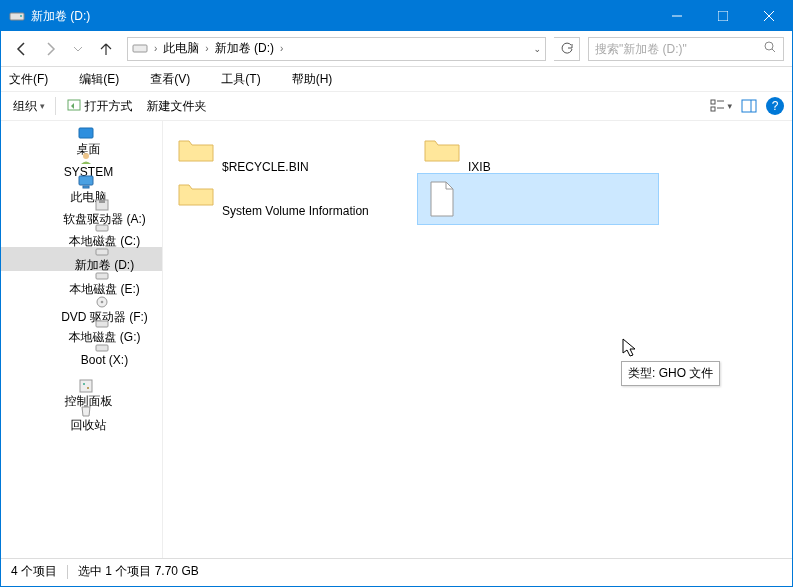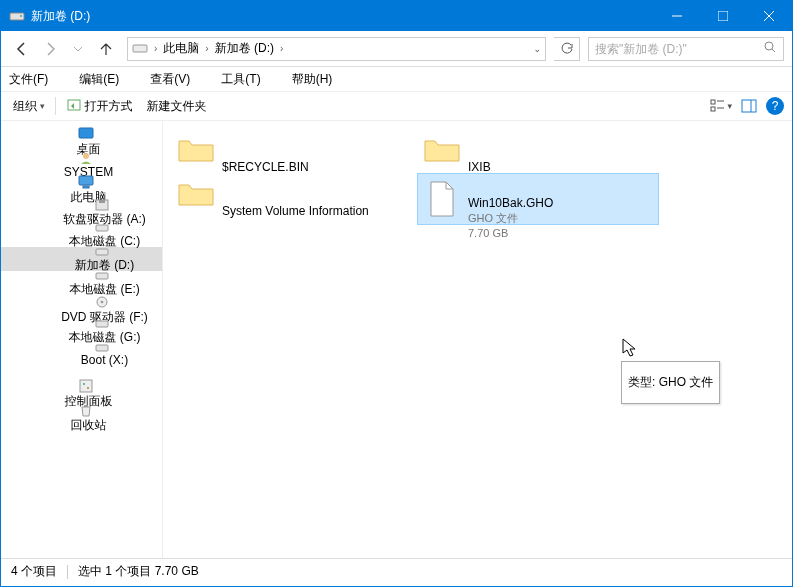--- a/index.html
+++ b/index.html
@@ -48,21 +48,21 @@
 
 .content { flex: 1; position: relative; padding: 8px; }
 .filelist { display: flex; flex-wrap: wrap; gap: 4px; align-content: flex-start; }
 .fileitem { width: 242px; height: 52px; display: flex; align-items: center; padding: 4px; border: 1px solid transparent; }
 .fileitem.thin { height: 40px; align-items: center; }
 .fileitem.selected { background: #cce8ff; border: 1px solid #99d1ff; }
 .fileitem .fico { width: 40px; height: 40px; margin-right: 6px; display: flex; align-items: center; justify-content: center; }
 .fileitem .fname { display: flex; flex-direction: column; gap: 1px; margin-top: 36px; }
 .fileitem .fname .sub { color: #777; font-size: 11px; }
 
-.tooltip { position: absolute; left: 458px; top: 240px; background: #fff; border: 1px solid #aaa; padding: 12px 6px; box-shadow: 1px 1px 2px rgba(0,0,0,0.15); white-space: nowrap; }
+.tooltip { position: absolute; left: 458px; top: 240px; background: #fff; border: 1px solid #aaa; padding: 3px 6px; box-shadow: 1px 1px 2px rgba(0,0,0,0.15); white-space: nowrap; }
 .cursor { position: absolute; left: 459px; top: 217px; pointer-events: none; }
 
 .statusbar { height: 26px; border-top: 1px solid #ddd; display: flex; align-items: center; padding: 0 10px; gap: 10px; }
 .statusbar .sep { width:1px; height:14px; background:#ccc; }
 </style>
 </head>
 <body>
 
 <div class="titlebar">
   <span class="icon">
@@ -323,25 +323,20 @@
             <span>System Volume Information</span>
           </span>
       </div>
       <div class="fileitem selected">
         <span class="fico">
             <svg width="32" height="40">
               <path d="M5 3 L20 3 L27 10 L27 37 L5 37 Z" fill="#fff" stroke="#999"></path>
               <path d="M20 3 L20 10 L27 10" fill="none" stroke="#999"></path>
             </svg>
           </span>
-        <span class="fname">
-          <span>Win10Bak.GHO</span>
-          <span class="sub">GHO 文件</span>
-          <span class="sub">7.70 GB</span>
-        </span>
       </div>
     </div>
 
     <svg class="cursor" width="18" height="22">
         <path d="M1 1 L1 15 L5 12 L8 18 L11 17 L8 11 L13 11 Z" fill="#fff" stroke="#000"></path>
       </svg>
 
     <div class="tooltip">
       <div>类型: GHO 文件</div>
     </div>

